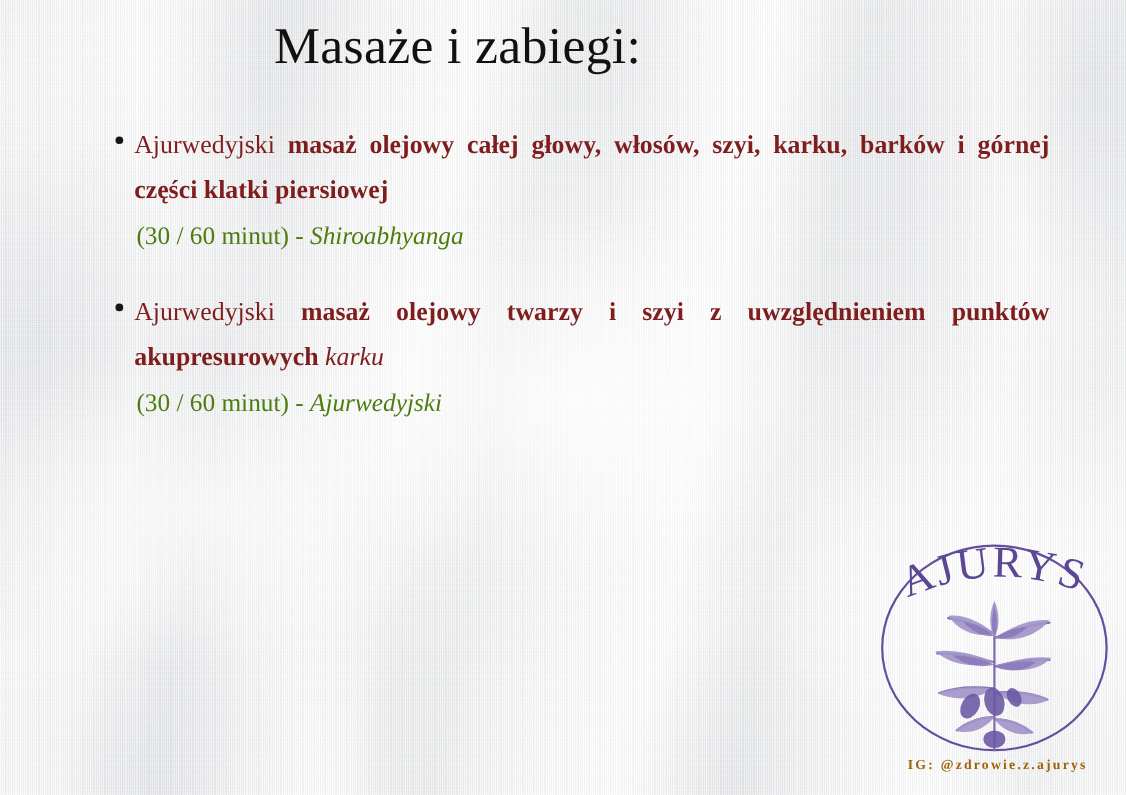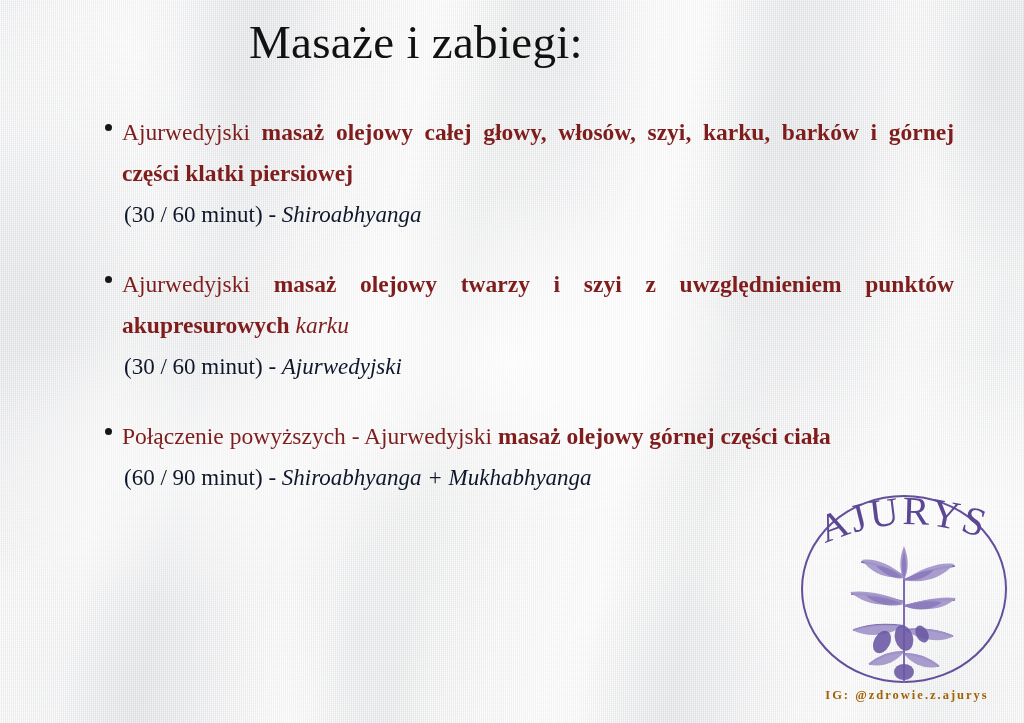--- a/index.html
+++ b/index.html
@@ -122,21 +122,21 @@
     line-height: 41px;
     color: #7f1d1d;
     text-align: justify;
     text-justify: inter-word;
   }
   .b-main.no-justify { text-align: left; }
 
   .b-sub {
     font-size: 23px;
     line-height: 41px;
-    color: #0f172a;
+    color: #4d7c0f;
     padding-left: 2px;
     white-space: nowrap;
   }
 
   .bold { font-weight: 700; }
   .ital { font-style: italic; }
 
   
   .logo {
     position: absolute;
@@ -205,25 +205,20 @@
         <div class="b-main"><span>Ajurwedyjski </span><span class="bold">masaż olejowy całej głowy, włosów, szyi, karku, barków i górnej części klatki piersiowej</span><span class="ital"></span></div>
         <div class="b-sub"><span>(30 / 60 minut) - </span><span class="ital">Shiroabhyanga</span><span class="ital"></span></div>
       </div>
 
       <div class="bullet-block">
         <span class="bullet-dot"></span>
         <div class="b-main"><span>Ajurwedyjski </span><span class="bold">masaż olejowy twarzy i szyi z uwzględnieniem punktów akupresurowych</span><span class="ital"> karku</span></div>
         <div class="b-sub"><span>(30 / 60  minut) - </span><span class="ital">Ajurwedyjski</span><span class="ital"></span></div>
       </div>
 
-      <div class="bullet-block">
-        <span class="bullet-dot"></span>
-        <div class="b-main"><span>Połączenie powyższych - Ajurwedyjski </span><span class="bold">masaż olejowy górnej części ciała</span><span class="ital"></span></div>
-        <div class="b-sub"><span>(60 / 90 minut) - </span><span class="ital">Shiroabhyanga</span><span class="ital"> + Mukhabhyanga</span></div>
-      </div>
 
 
     </div>
 
     <div class="logo">
 
       <div class="logo-circle"></div>
 
       <svg class="logo-plant" viewBox="0 0 200 172">
         <g stroke="#7e6bb0" stroke-width="2" fill="none" stroke-linecap="round">

